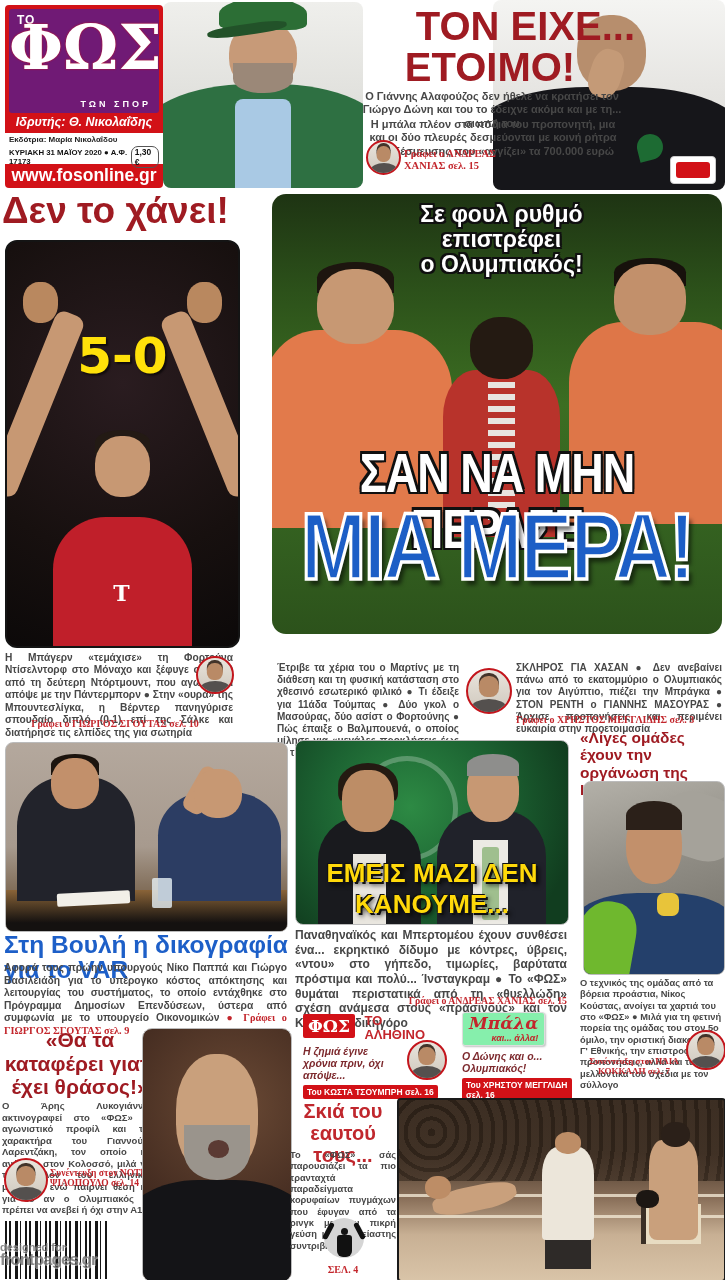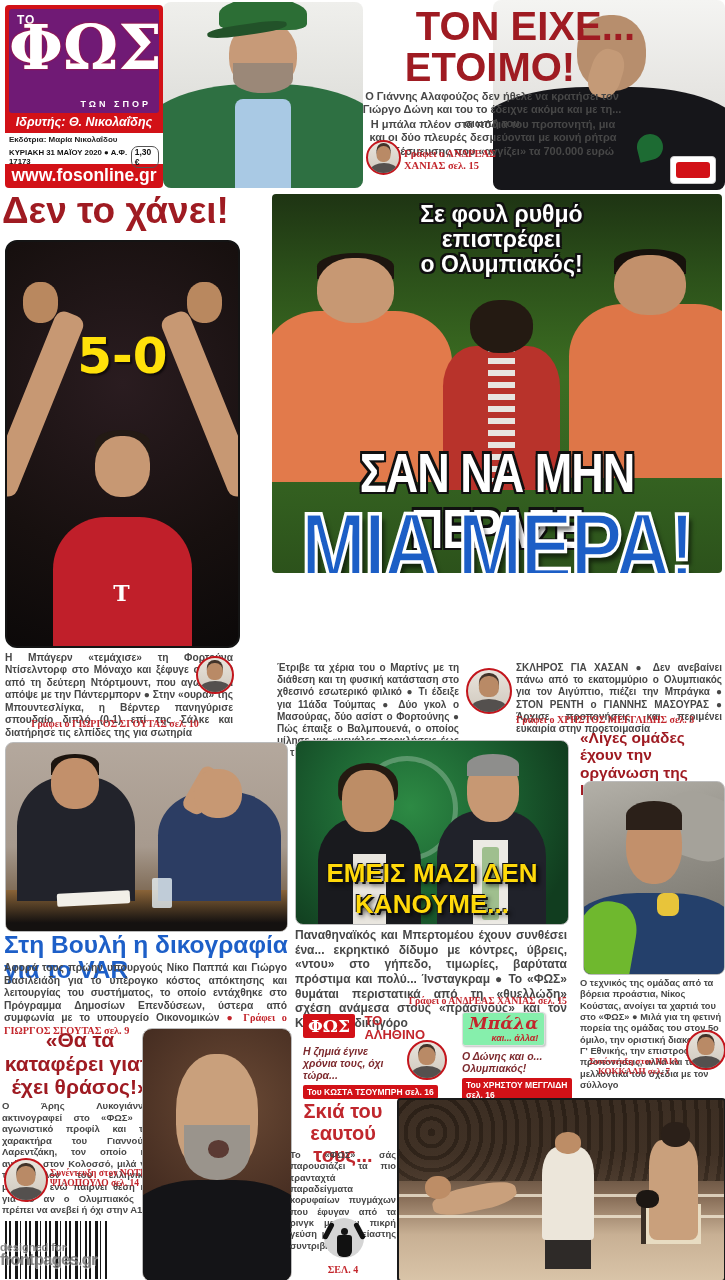--- a/index.html
+++ b/index.html
@@ -71,21 +71,21 @@
   .lew-fist-l{position:absolute;left:7%;top:10%;width:15%;height:10%;background:#b9885f;border-radius:45%;}
   .lew-fist-r{position:absolute;right:7%;top:10%;width:15%;height:10%;background:#b9885f;border-radius:45%;}
   .lew-head{position:absolute;left:38%;top:48%;width:24%;height:15%;background:#c79873;border-radius:46%;}
   .lew-hair{position:absolute;left:38%;top:46.5%;width:24%;height:6%;background:#231a14;border-radius:50% 50% 0 0;}
   .lew-torso{position:absolute;left:20%;bottom:-2%;width:60%;height:34%;background:#c01f2a;border-radius:38% 38% 0 0;}
   .lew-t{position:absolute;left:46%;bottom:10%;color:#fff;font-weight:bold;font-size:22px;font-family:"DejaVu Serif",serif;}
   .lew-score{position:absolute;left:0;width:100%;top:21%;text-align:center;color:#ffe10a;font-weight:bold;font-size:50px;
              font-family:"DejaVu Sans",sans-serif;text-shadow:2px 2px 2px rgba(0,0,0,.6);}
 
   
-  .ph-train{left:272px;top:194px;width:450px;height:379px;border-radius:4px;
+  .ph-train{left:272px;top:194px;width:450px;height:440px;border-radius:14px;
             background:linear-gradient(180deg,#1e3413 0%,#2c511a 22%,#3c6e22 48%,#356321 72%,#2c521b 100%);}
   .tr-head-l{position:absolute;left:10%;top:17%;width:17%;height:17%;background:#c79873;border-radius:46%;}
   .tr-hair-l{position:absolute;left:10%;top:15.5%;width:17%;height:7%;background:#1d150f;border-radius:50% 50% 0 0;}
   .tr-bib-l{position:absolute;left:-2%;top:31%;width:42%;height:45%;background:#e27a4b;border-radius:30% 30% 4px 4px;}
   .tr-head-c{position:absolute;left:44%;top:28%;width:14%;height:14%;background:#241a12;border-radius:46%;}
   .tr-shirt-c{position:absolute;left:38%;top:40%;width:26%;height:38%;background:#b8332b;border-radius:28% 28% 4px 4px;}
   .tr-sash-c{position:absolute;left:48%;top:40%;width:6%;height:36%;background:repeating-linear-gradient(180deg,#e8e5e0 0 6px,#b8332b 6px 12px);}
   .tr-head-r{position:absolute;left:76%;top:16%;width:16%;height:16%;background:#c2906b;border-radius:46%;}
   .tr-hair-r{position:absolute;left:76%;top:14.5%;width:16%;height:6.5%;background:#17110c;border-radius:50% 50% 0 0;}
   .tr-bib-r{position:absolute;left:66%;top:29%;width:40%;height:46%;background:#de7648;border-radius:30% 30% 4px 4px;}
@@ -308,21 +308,21 @@
       <div class="pao-cap">ΕΜΕΙΣ ΜΑΖΙ ΔΕΝ ΚΑΝΟΥΜΕ...</div>
     </div>
     <div class="abs body-txt" style="left:295px;top:928px;width:272px;font-size:12px;">Παναθηναϊκός και Μπερτομέου έχουν συνθέσει ένα... εκρηκτικό δίδυμο με κόντρες, ύβρεις, «ντου» στο γήπεδο, τιμωρίες, βαρύτατα πρόστιμα και πολύ... Ίνσταγκραμ ● Το «ΦΩΣ» θυμάται περιστατικά από τη «θυελλώδη» σχέση ανάμεσα στους «πράσινους» και τον Καταλανό δικηγόρο</div>
     <div class="abs byline-red" style="left:295px;top:995px;width:272px;font-size:9.8px;text-align:right;">Γράφει ο ΑΝΔΡΕΑΣ ΧΑΝΙΑΣ  σελ. 15</div>
   </section>
 
   <div class="teaser" style="left:303px;top:1014px;width:146px;">
     <span class="t1-logo">ΦΩΣ</span>
     <span class="t1-label pre">ΤΟ
 ΑΛΗΘΙΝΟ</span>
-    <div class="t-text" style="width:96px;">Η ζημιά έγινε χρόνια τους, όχι τώρα...</div>
+    <div class="t-text" style="width:96px;">Η ζημιά έγινε χρόνια πριν, όχι απόψε...</div>
     <div class="avatar" style="left:104px;top:26px;width:36px;height:36px;"></div>
     <span class="t-strip">Του ΚΩΣΤΑ ΤΣΟΥΜΠΡΗ σελ. 16</span>
   </div>
 
   <div class="teaser" style="left:462px;top:1012px;width:110px;">
     <div class="t2-logo">
       <span class="t2-main">Μπάλα</span>
       <span class="t2-sub">και... άλλα!</span>
     </div>
     <div class="t-text">Ο Δώνης και ο... Ολυμπιακός!</div>

